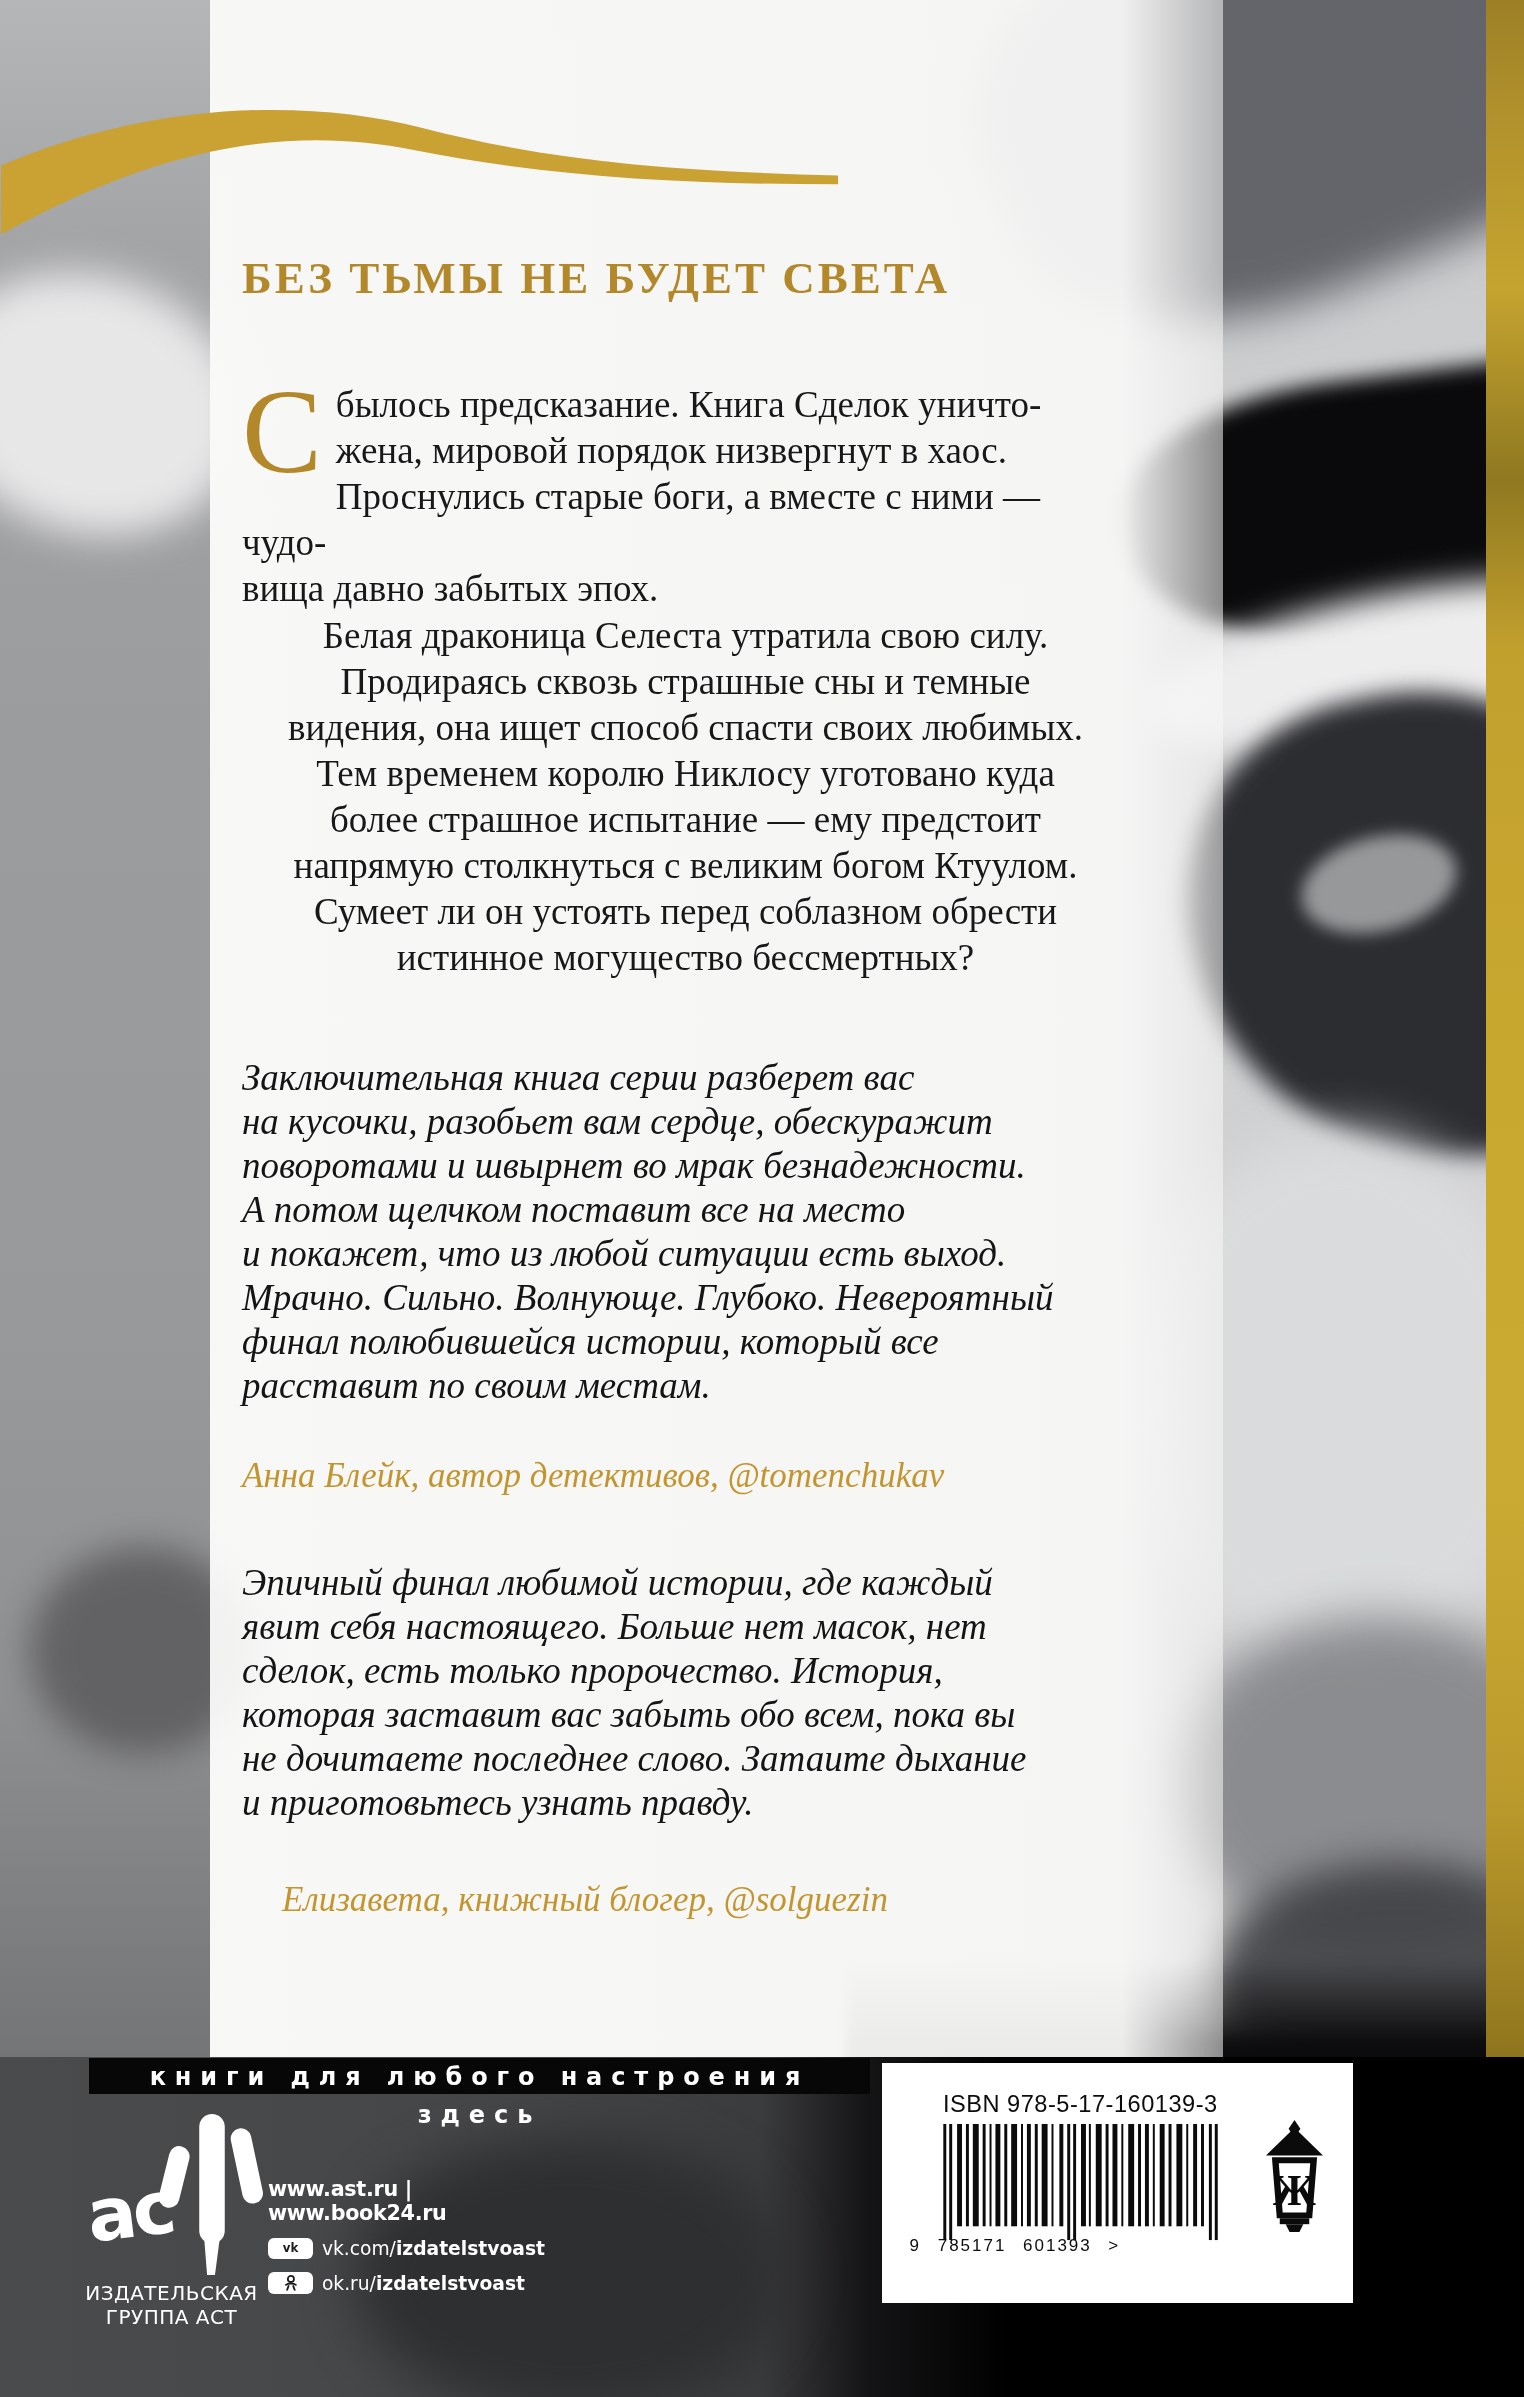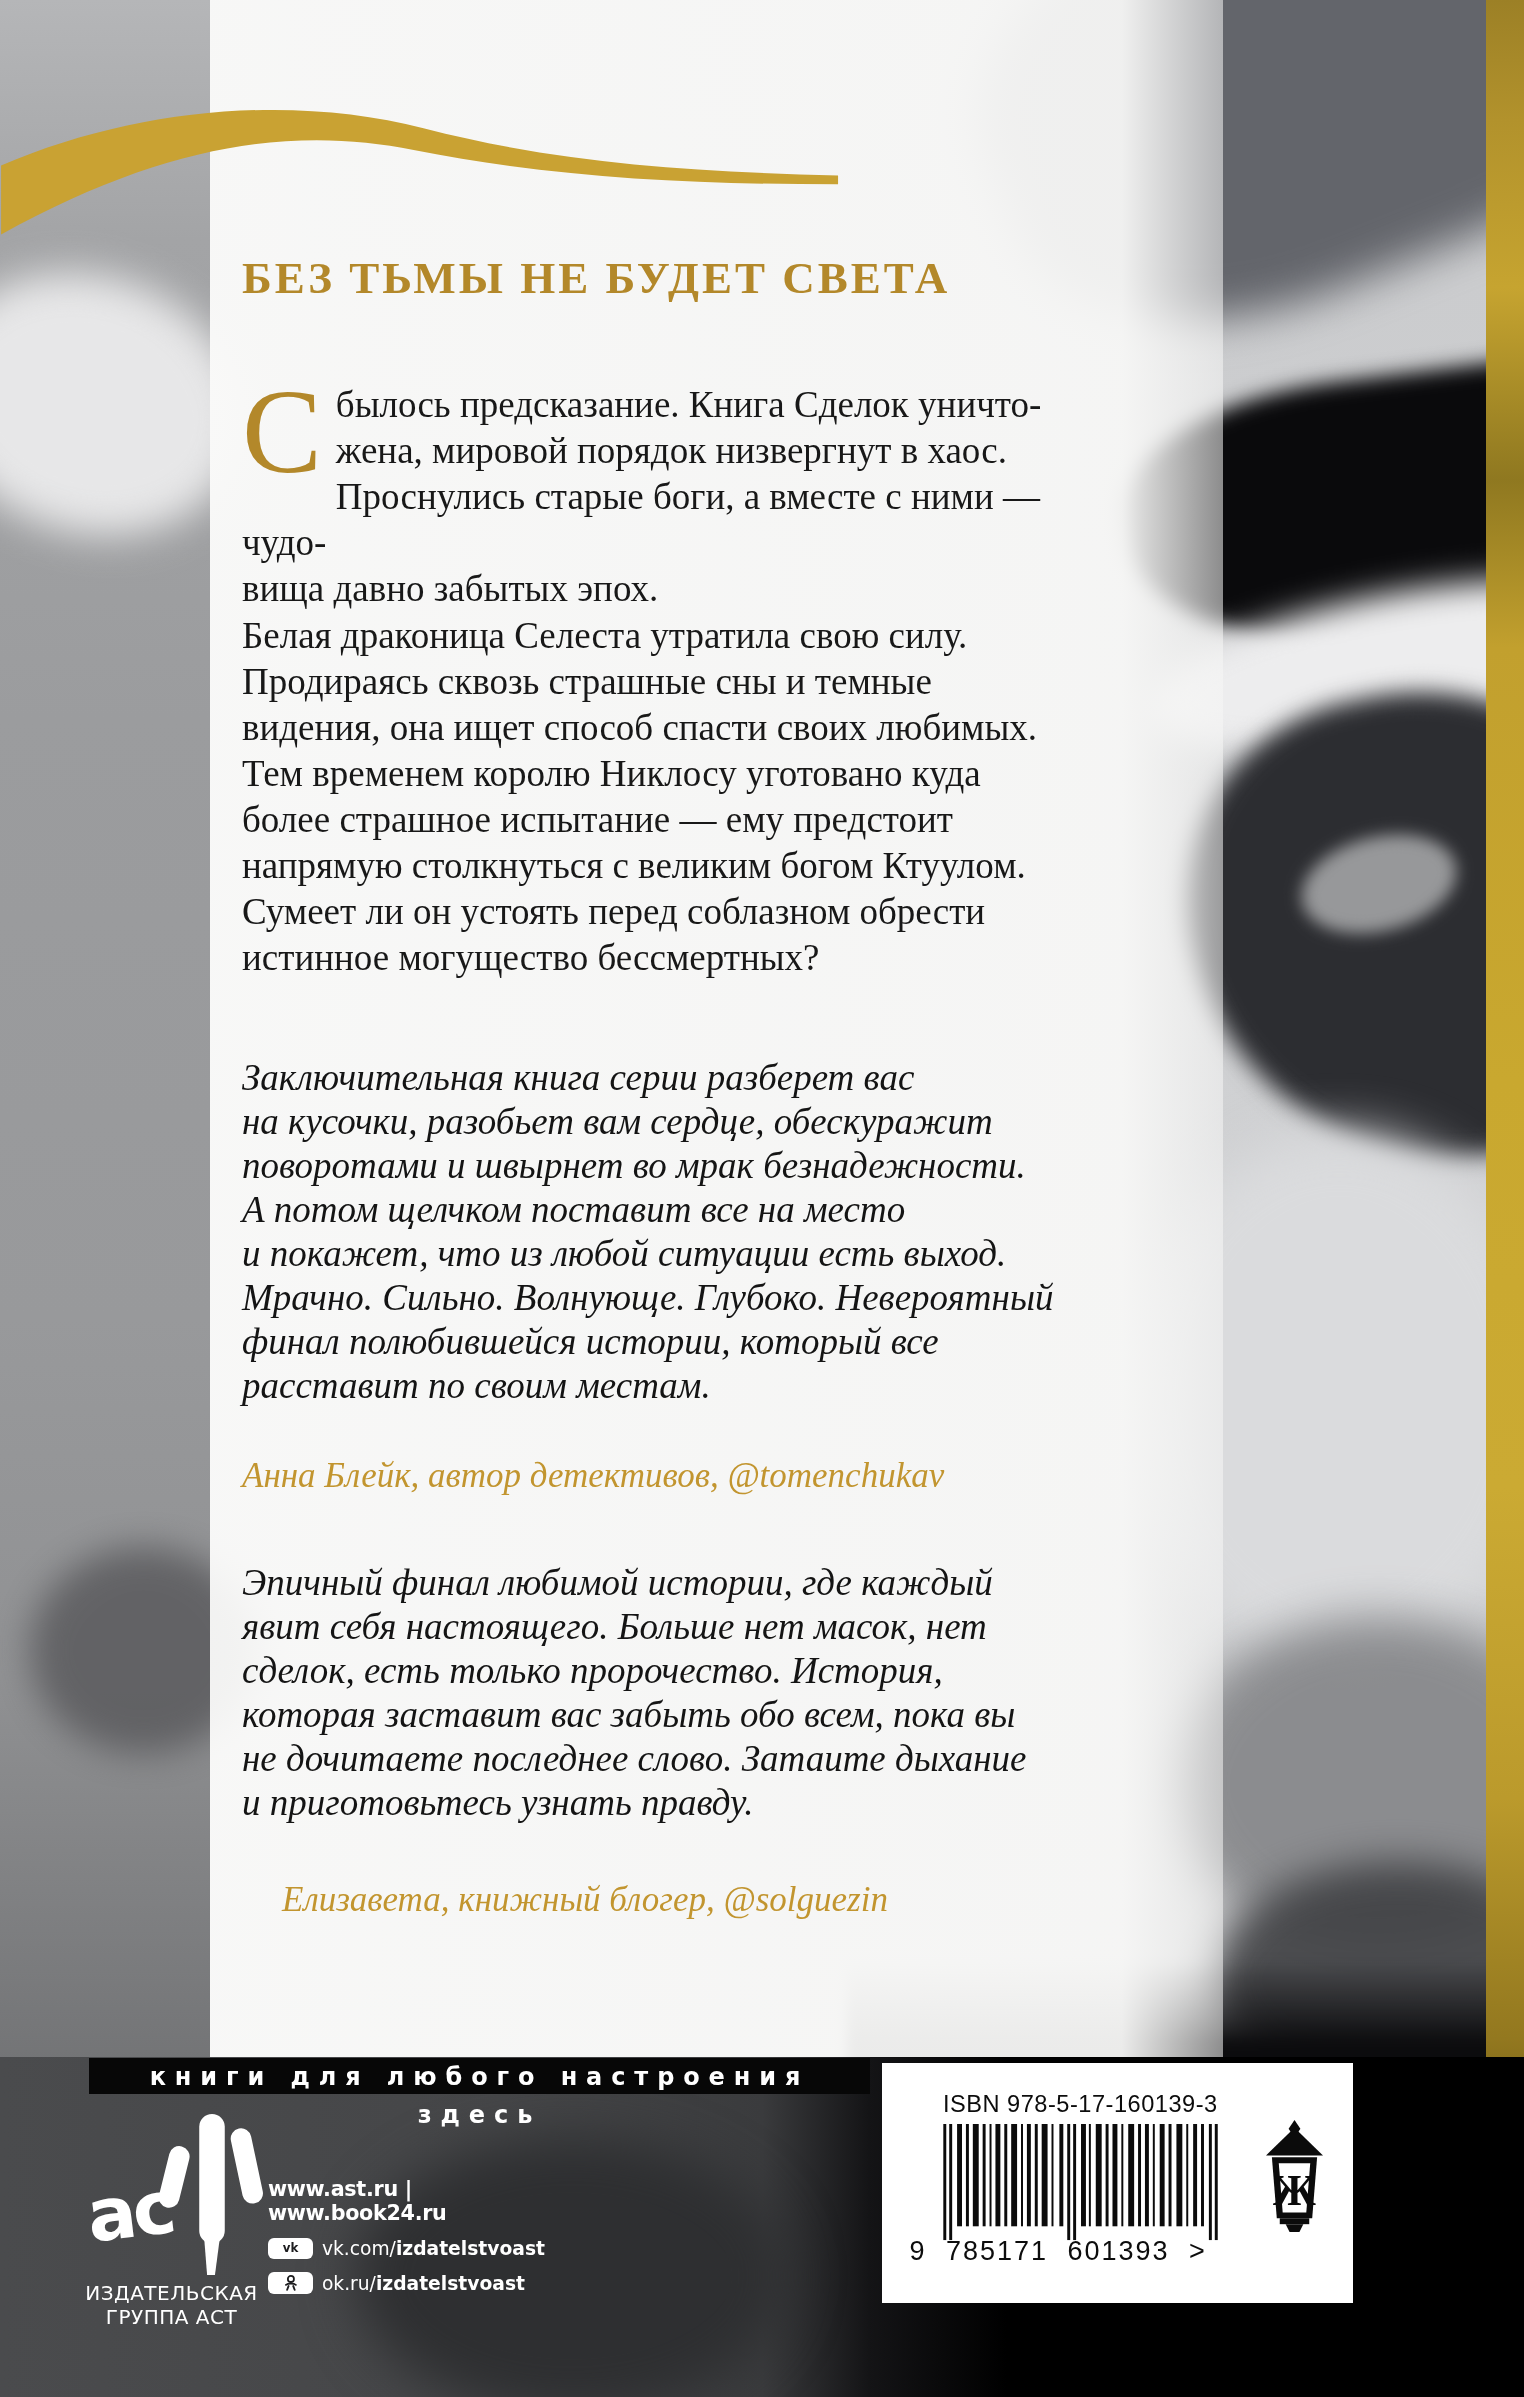--- a/index.html
+++ b/index.html
@@ -29,21 +29,21 @@
   
   .gold-stripe{left:1486px;top:0;width:38px;height:2398px;z-index:5;
     background:linear-gradient(180deg,#9c8026 0%,#b2922c 5%,#c6a430 12%,#8f7820 20%,#c2a02e 27%,#c9a82f 45%,#cbaa33 62%,#bb9a2c 75%,#93781f 85%,#55460f 93%,#171204 100%);}
   
   .swoosh{left:0;top:89px;width:847px;height:167px;z-index:6;}
   
   .txt{left:242px;width:887px;z-index:7;color:#181818;}
   .title{top:252px;font-size:45px;font-weight:700;letter-spacing:3px;color:var(--title_gold);}
   .para{font-size:37px;line-height:46px;white-space:pre-line;}
   .p1{top:382px;}
-  .p2{top:613px;}
+  .p2{top:613px;text-align:center;}
   .quote{font-size:37px;line-height:44px;font-style:italic;white-space:pre-line;color:#141414;}
   .q1{top:1056px;}
   .q2{top:1561px;}
   .attr{font-size:35px;font-style:italic;color:var(--attribution_gold);}
   .a1{top:1456px;}
   .a2{top:1880px;margin-left:40px;}
   .dropcap{float:left;font-size:120px;line-height:91px;height:93px;margin:3.9px 13.8px 0 0;color:var(--title_gold);}
   
   .tag-bar{left:89px;top:2058px;width:781px;height:36px;background:var(--bar_black);z-index:8;
     color:#fff;font-family:"DejaVu Sans",sans-serif;font-weight:700;font-size:24px;letter-spacing:8.9px;
@@ -60,21 +60,21 @@
   .sq-icon{width:45px;height:21.7px;border-radius:5.9px;background:#fff;display:flex;align-items:center;justify-content:center;flex:0 0 auto;}
   .vk-glyph{color:#1d1d1f;font-family:"DejaVu Sans",sans-serif;font-weight:700;font-size:11.8px;line-height:1;}
   
   .bottom-bg{left:0;top:2057px;width:1525px;height:341px;z-index:7;
     background:linear-gradient(90deg,#4a4b4d 0%,#454648 33%,#3a3b3d 50%,#141416 57%,#000 66%,#000 100%);}
   .bottom-blob{left:355px;top:2138px;width:433px;height:276px;background:#2e2f31;border-radius:50%;filter:blur(25.6px);z-index:7;}
   
   .barcode-box{left:882px;top:2063px;width:471px;height:240px;background:#fff;z-index:9;}
   .isbn{position:absolute;left:61px;top:27.6px;font-family:"Liberation Sans",sans-serif;font-size:23.6px;letter-spacing:0.5px;color:#0c0c0c;}
   .bars{position:absolute;left:61px;top:61px;}
-  .bc-digits{position:absolute;left:27.6px;top:173px;font-family:"Liberation Sans",sans-serif;font-size:27px;letter-spacing:2px;word-spacing:9.9px;color:#0c0c0c;}
+  .bc-digits{position:absolute;left:27.6px;top:173px;font-family:"Liberation Sans",sans-serif;font-size:17px;letter-spacing:2px;word-spacing:9.9px;color:#0c0c0c;}
   .lantern{position:absolute;left:382px;top:57px;}
 </style>
 </head>
 <body>
 
 <div class="cover">
 
   <div class="abs left-band"></div>
   <div class="abs left-white-swirl"></div>
   <div class="abs left-dark-curl"></div>

